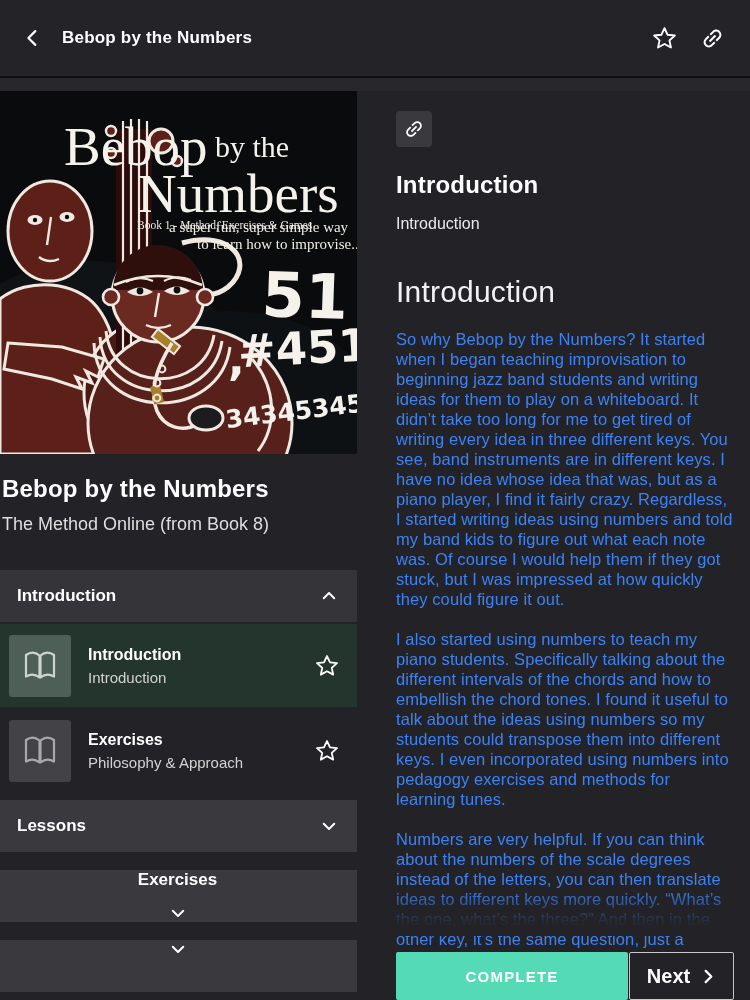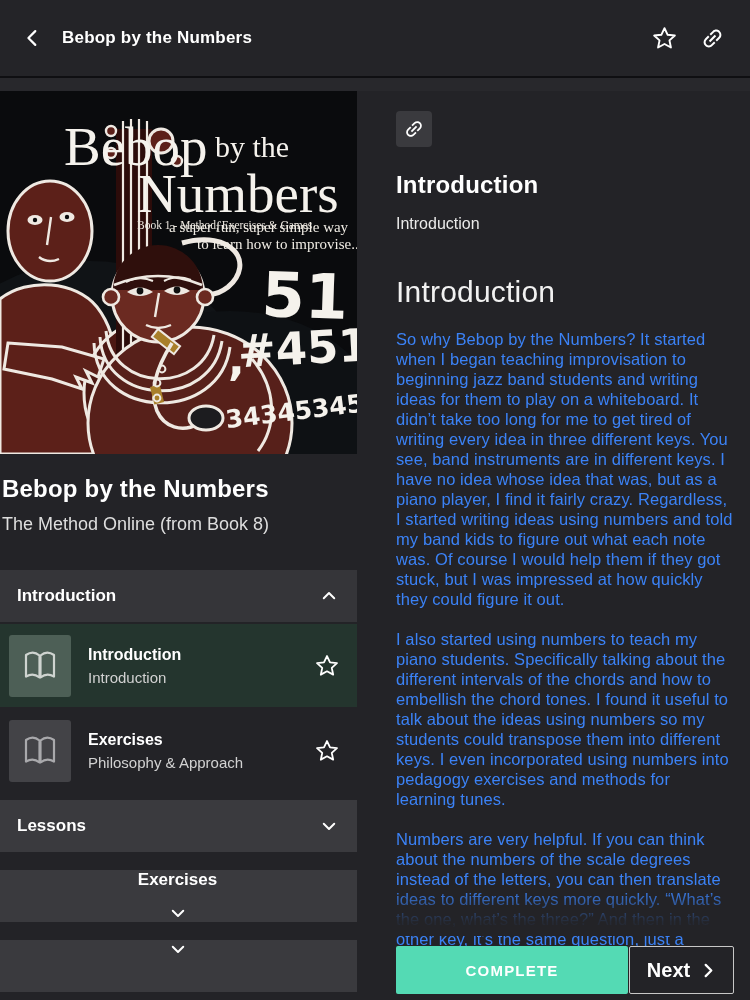--- a/index.html
+++ b/index.html
@@ -65,21 +65,21 @@
   .lesson-h2 { font-size:30px; font-weight:400; color:#f1f1f1; margin-top:42px; letter-spacing:.2px; }
   .lesson-body p {
     font-size:16.5px; line-height:20px; color:#3b82f6; margin-top:20px; letter-spacing:.1px;
   }
 
   .fade {
     position:absolute; left:0; right:0; bottom:64px; height:48px; pointer-events:none;
     background:linear-gradient(to bottom, rgba(35,35,39,0) 0%, rgba(35,35,39,.92) 70%, #232327 100%);
   }
   .actionbar {
-    position:absolute; left:39px; right:16px; bottom:0; height:54px;
+    position:absolute; left:39px; right:16px; bottom:0; height:48px;
     display:flex; align-items:flex-start; gap:1px; background:#232327; padding-top:0;
   }
   .btn-complete {
     flex:1; height:48px; border:none; border-radius:2px; background:#54dab4;
     color:#fff; font-family:"Liberation Sans",sans-serif; font-size:15px; font-weight:bold;
     letter-spacing:1.2px; cursor:pointer;
   }
   .btn-next {
     width:105px; height:48px; background:#232327; border:1px solid #c7c7c7; border-radius:2px;
     color:#fff; font-family:"Liberation Sans",sans-serif; font-size:20px; font-weight:bold;

